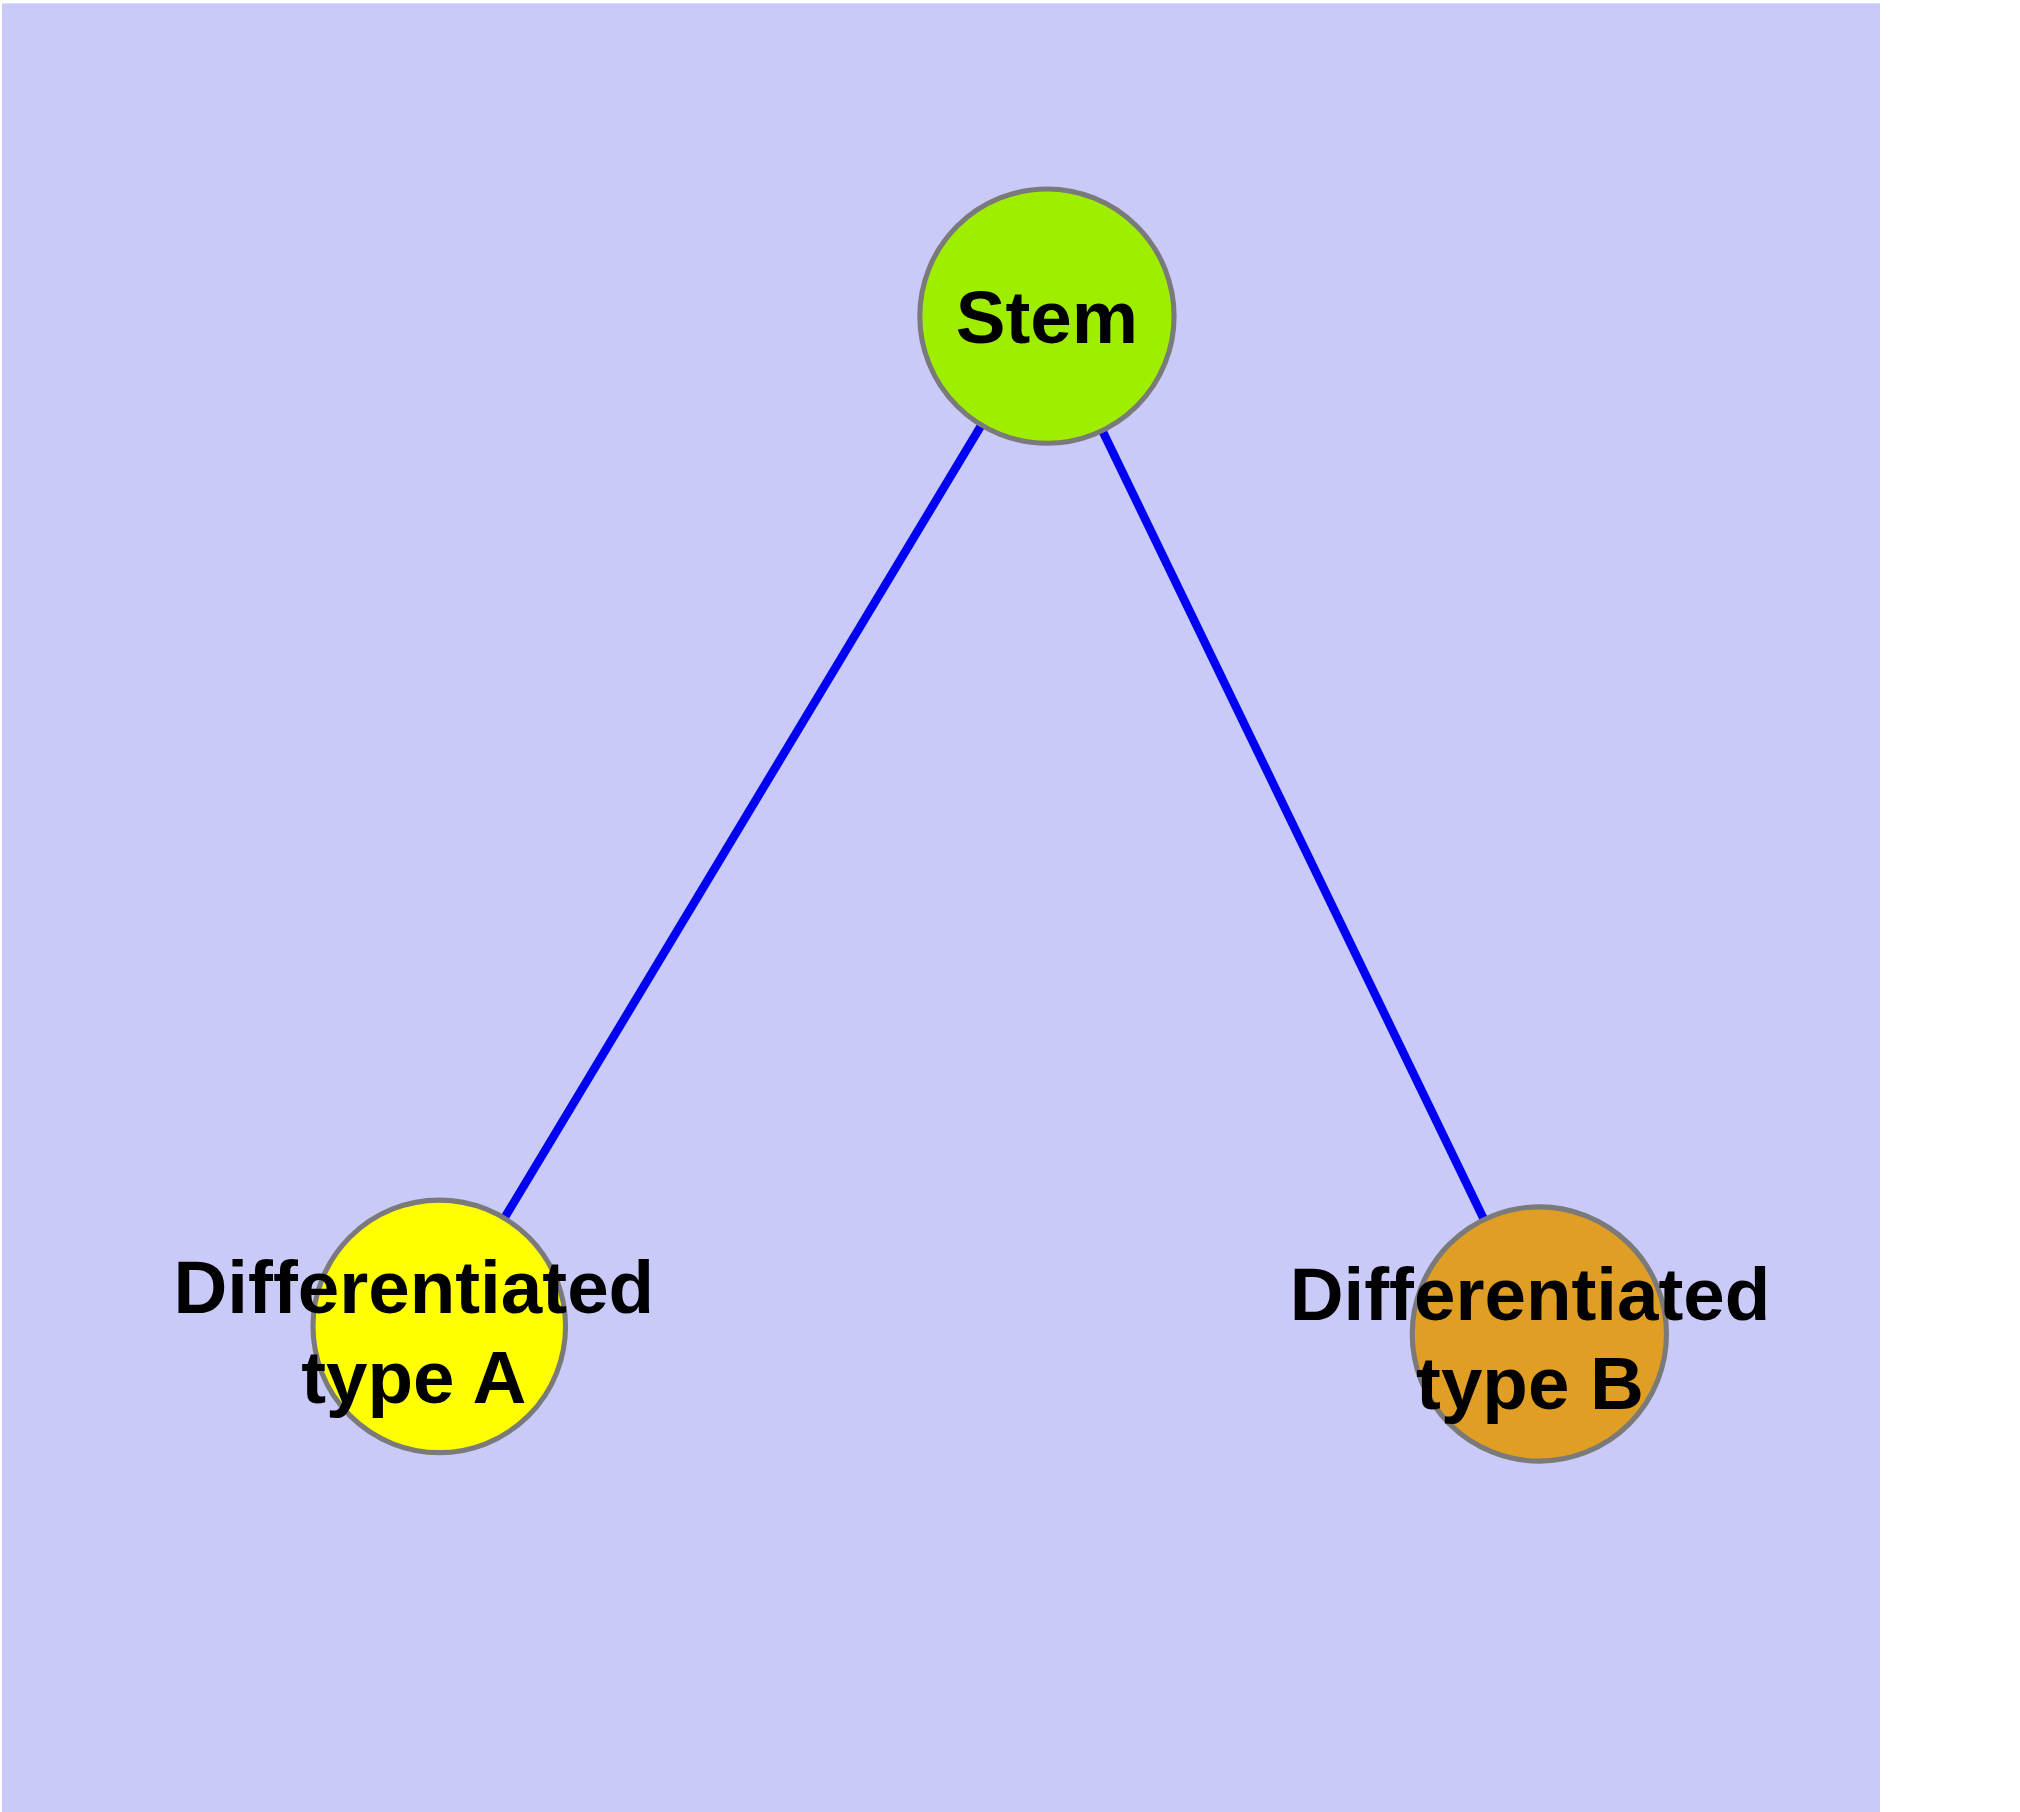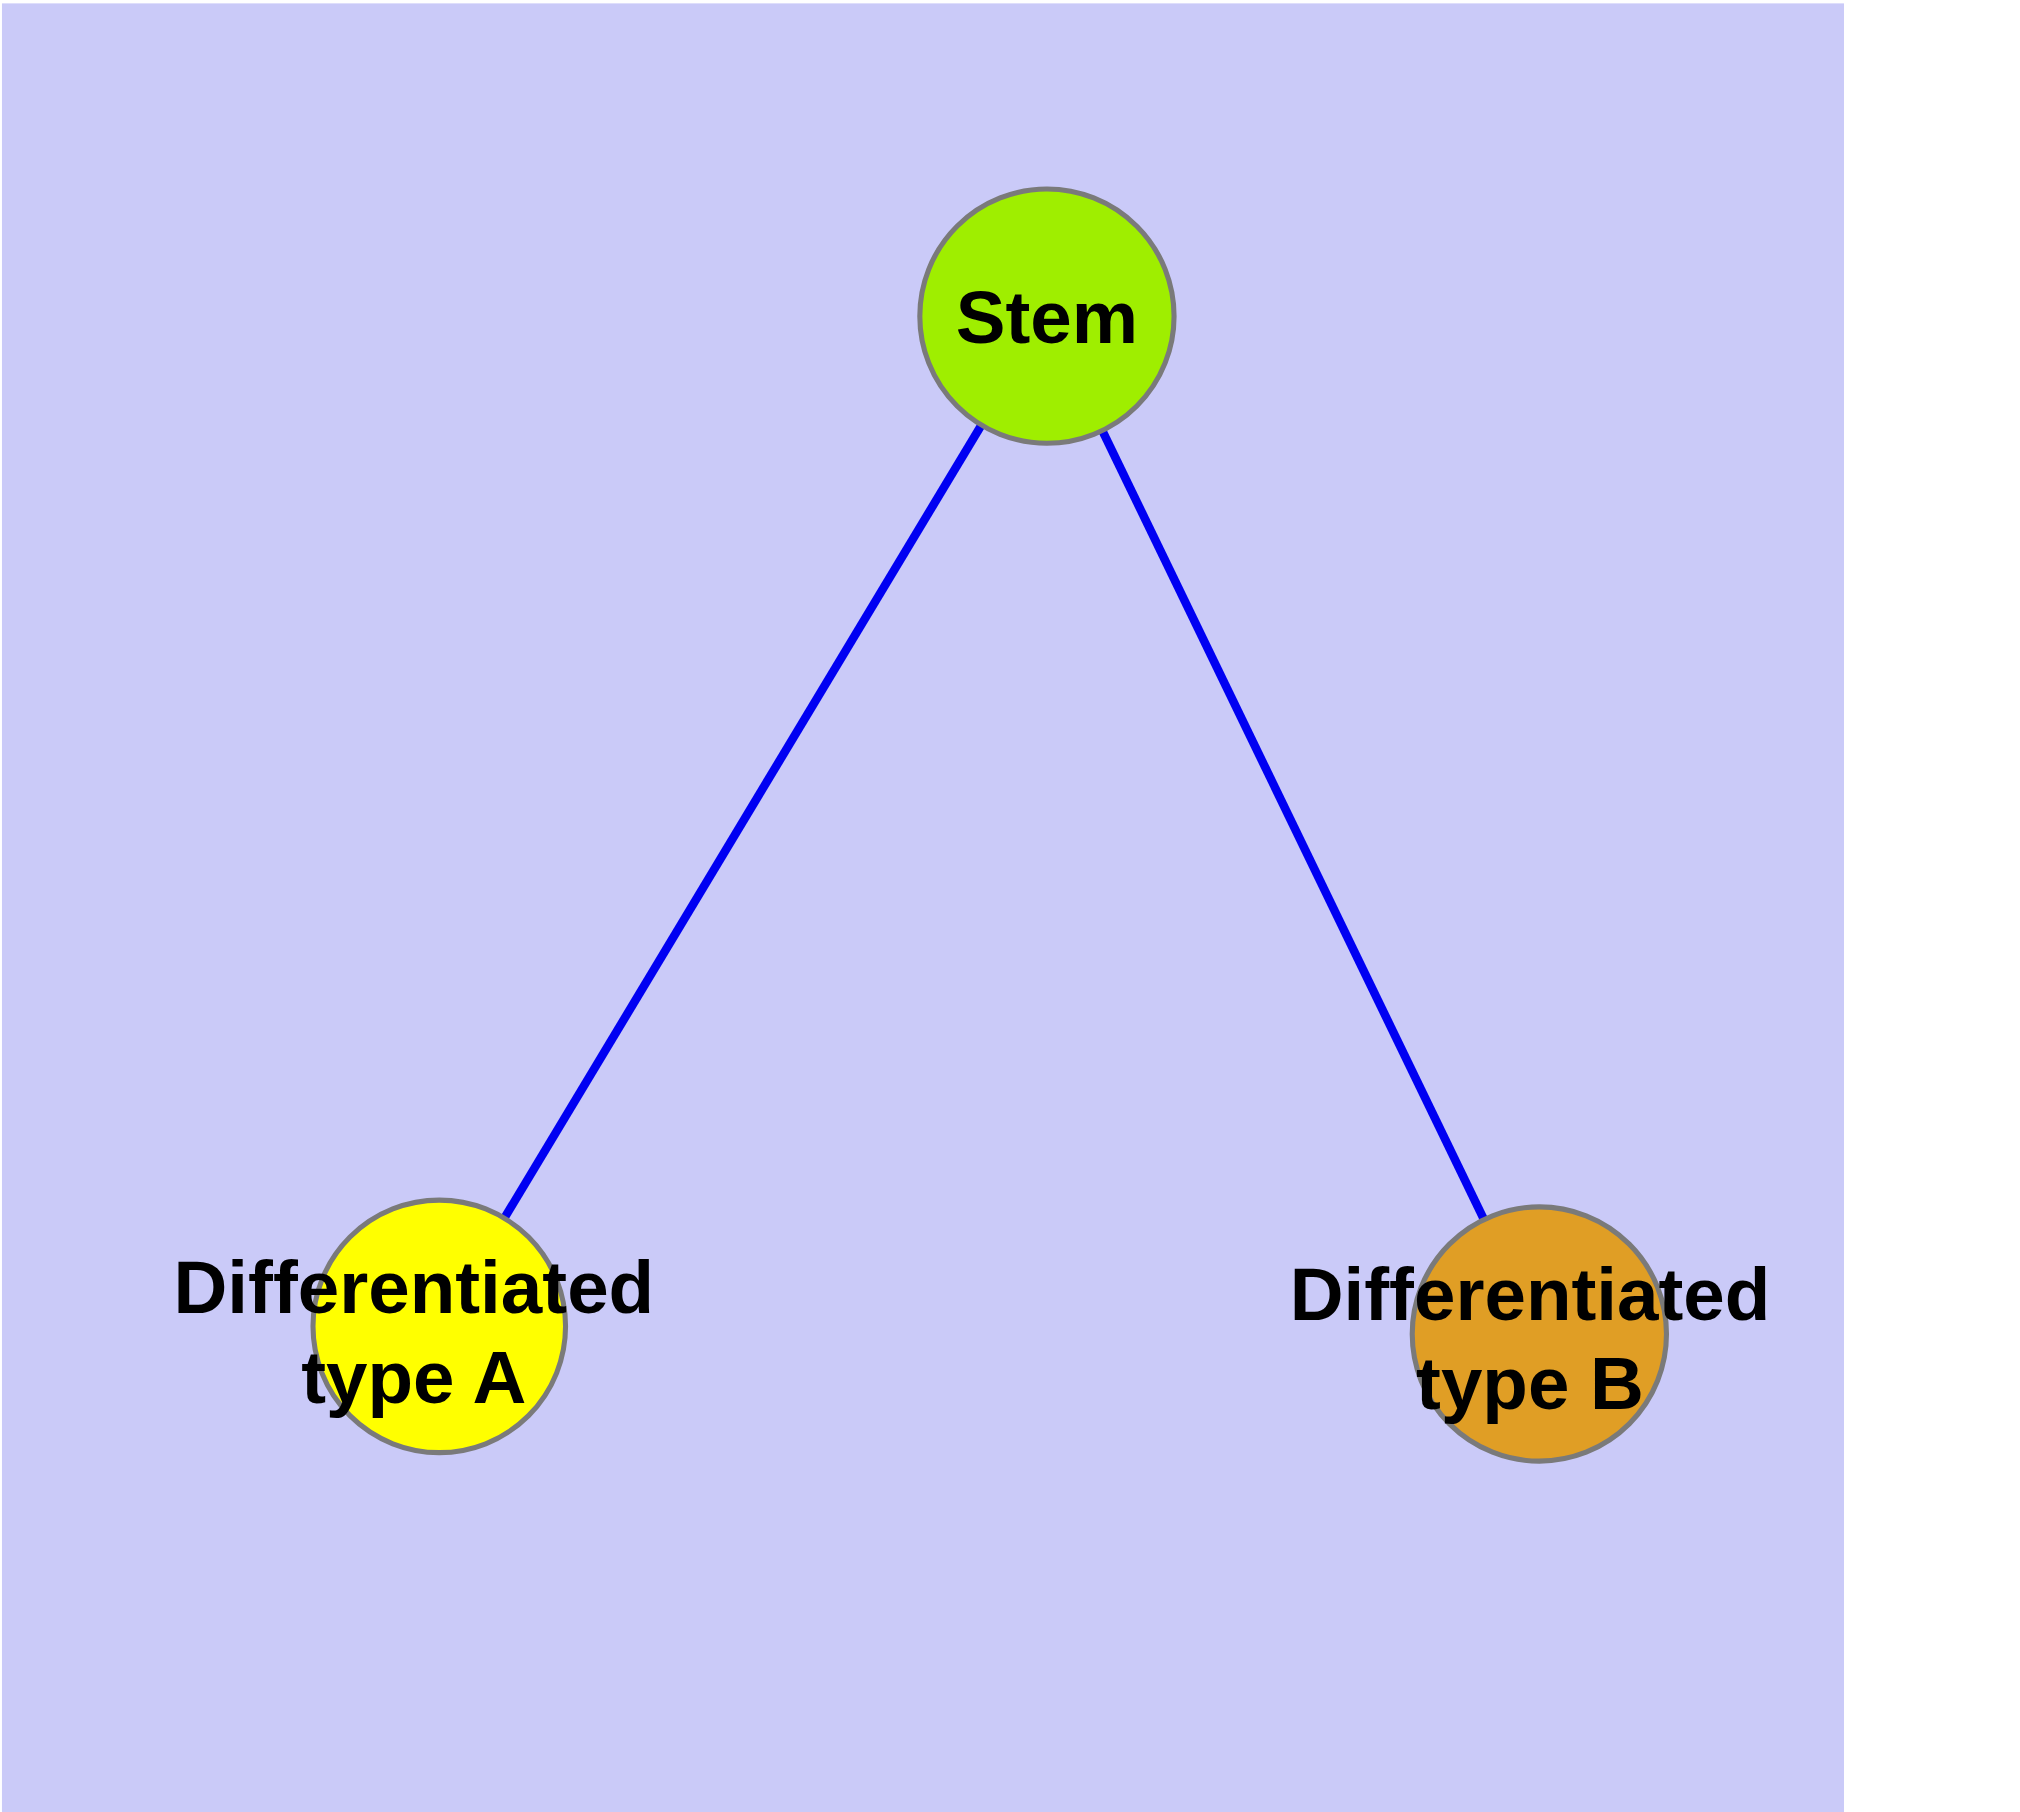--- a/index.html
+++ b/index.html
@@ -7,20 +7,21 @@
     padding: 0;
     background: #FFFFFF;
   }
   .canvas {
     position: relative;
     width: 1844px;
     height: 1812px;
     background: #FFFFFF;
     overflow: hidden;
     font-family: "Liberation Sans", sans-serif;
+    padding-left: 36px;
   }
   svg.graph {
     position: absolute;
     left: 0;
     top: 0;
     width: 2021px;
     height: 1812px;
     display: block;
   }
   svg.graph text {

